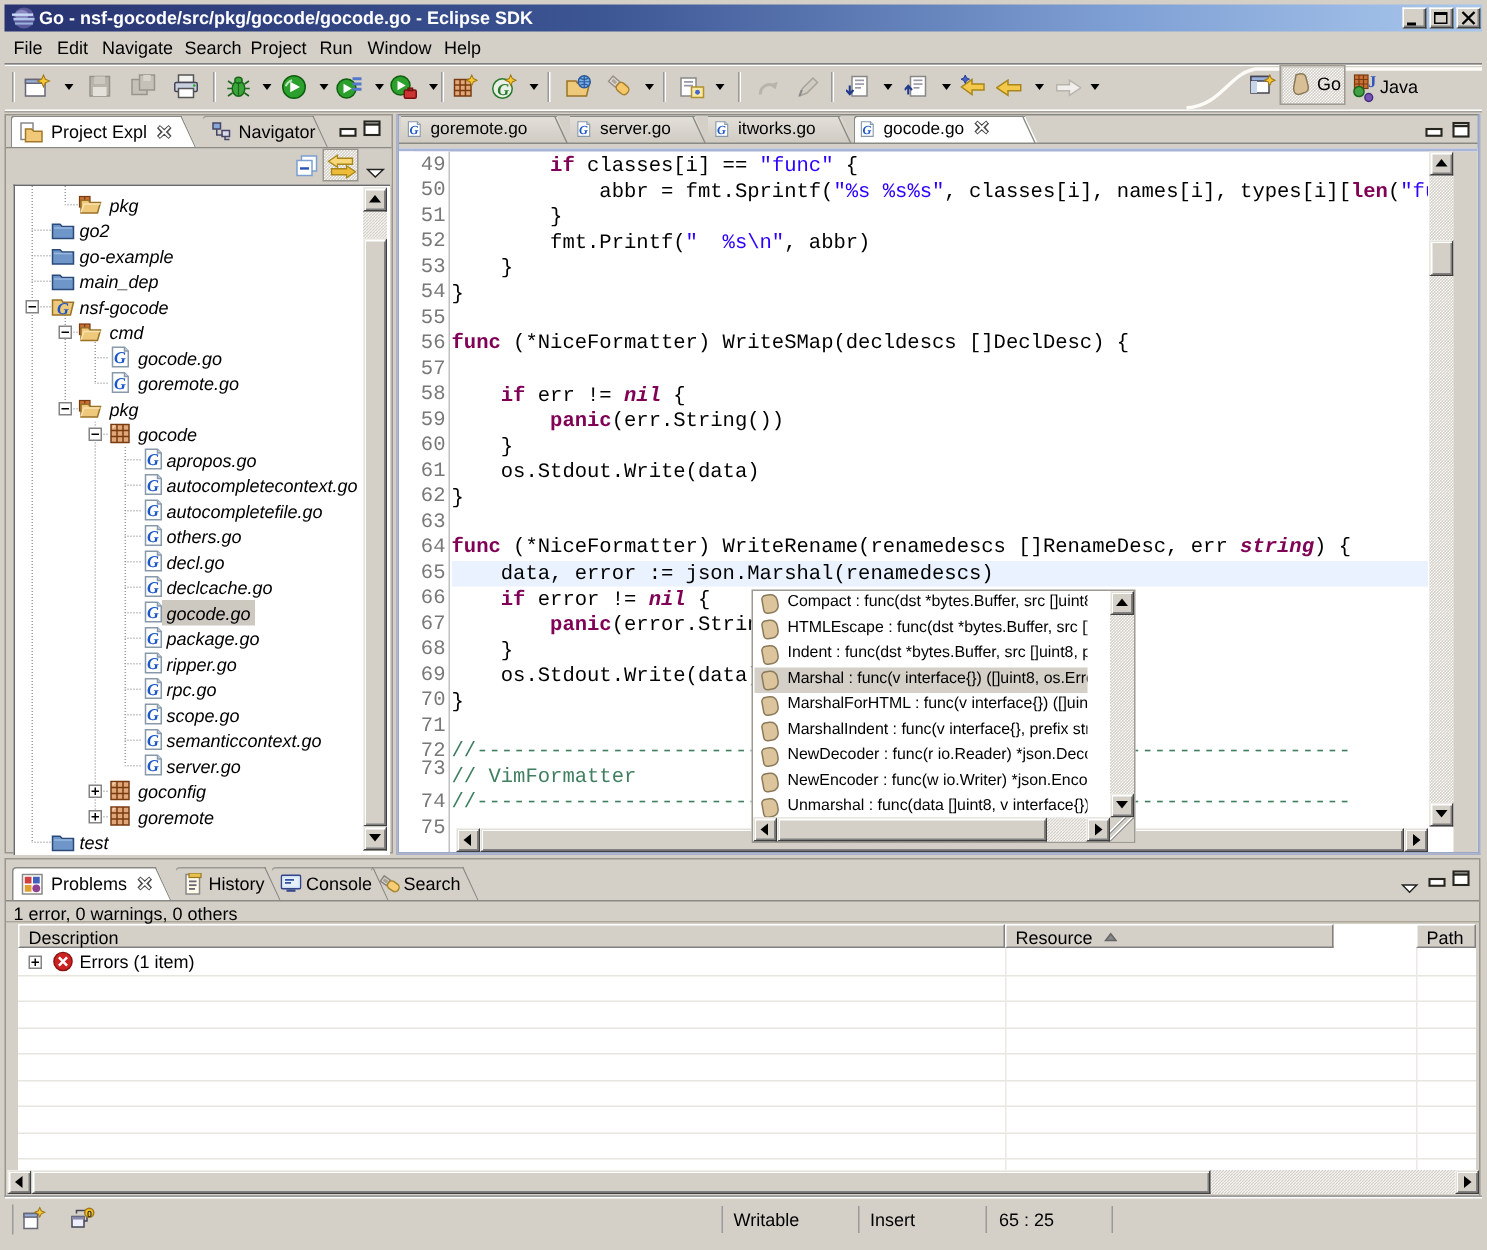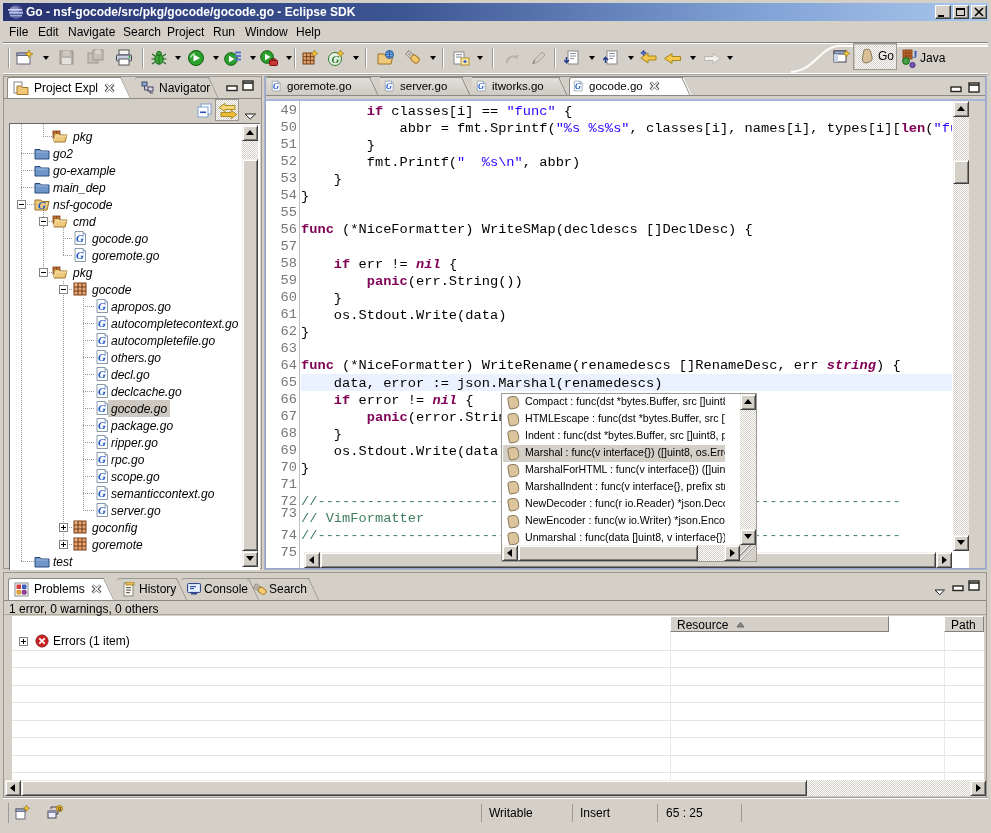--- a/index.html
+++ b/index.html
@@ -745,20 +745,21 @@
     <div class="pmin abs" style="left:964px;top:2px"><svg width="12" height="11">
           <rect x="1" y="1" width="10" height="9" fill="#fff" stroke="#26261f" stroke-width="1.4"></rect>
           <rect x="1" y="2.2" width="10" height="1.6" fill="#26261f"></rect>
         </svg></div>
   </div>
   <div class="tabline" style="top:27px"></div>
   <div class="abs" style="left:0;top:28px;width:982px;height:14px;border-bottom:1px solid #aca899">
     <span class="abs" style="left:5px;top:1px;font-size:12px">1 error, 0 warnings, 0 others</span>
   </div>
   <div id="probtable" class="abs" style="left:8px;top:43px;width:972px;height:164px;background:#fff">
+    <div class="hdrcell" style="left:0;width:658px">Description</div>
     <div class="hdrcell" style="left:658px;width:219px">Resource <svg width="9" height="8" style="margin-left:4px">
           <path d="M4.5 1.5 L8 6 L1 6 Z" fill="#888" stroke="#666"></path>
         </svg></div>
     <div class="hdrcell" style="left:932px;width:40px">Path</div>
     <div class="abs" style="left:0;top:16px;width:972px;height:148px">
       <div class="abs" style="left:7px;top:5px;width:9px;height:9px;background:#fff;border:1px solid #848484">
         <div class="abs" style="left:1px;top:3px;width:5px;height:1px;background:#000"></div>
         <div class="abs" style="left:3px;top:1px;width:1px;height:5px;background:#000"></div>
       </div>
       <svg class="abs" style="left:23px;top:2px" width="14" height="14" viewBox="0 0 15 15">

